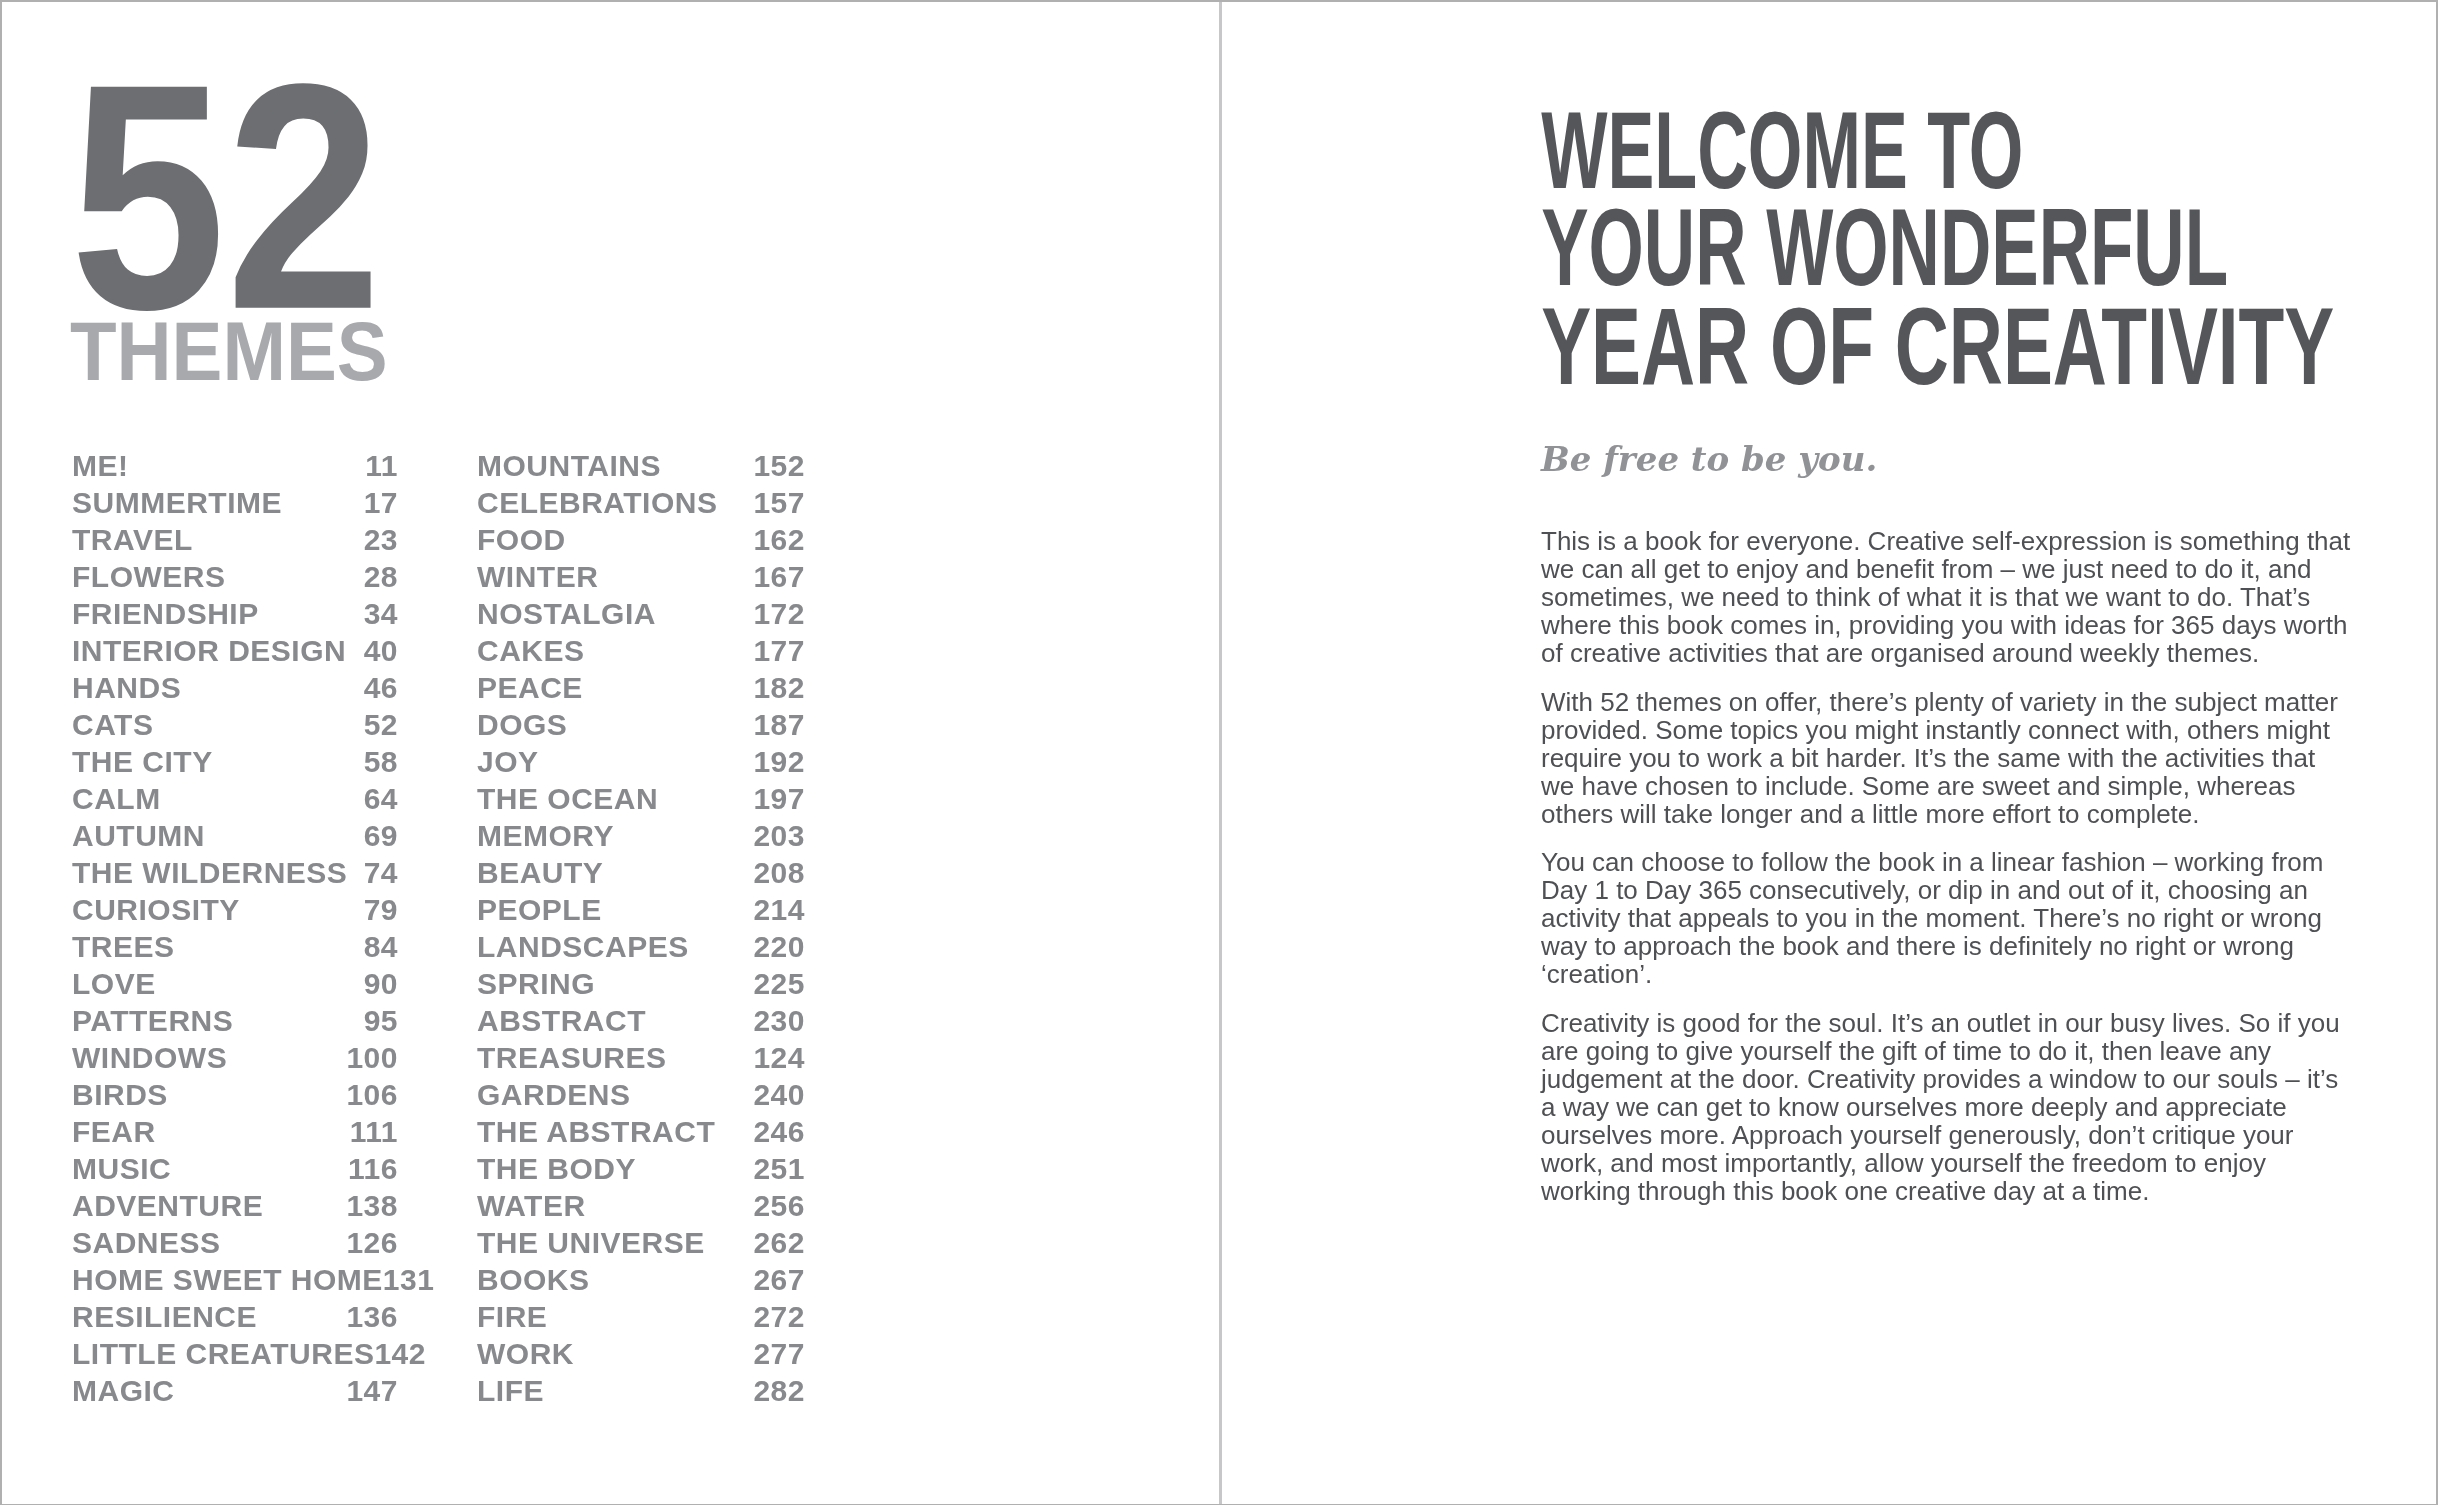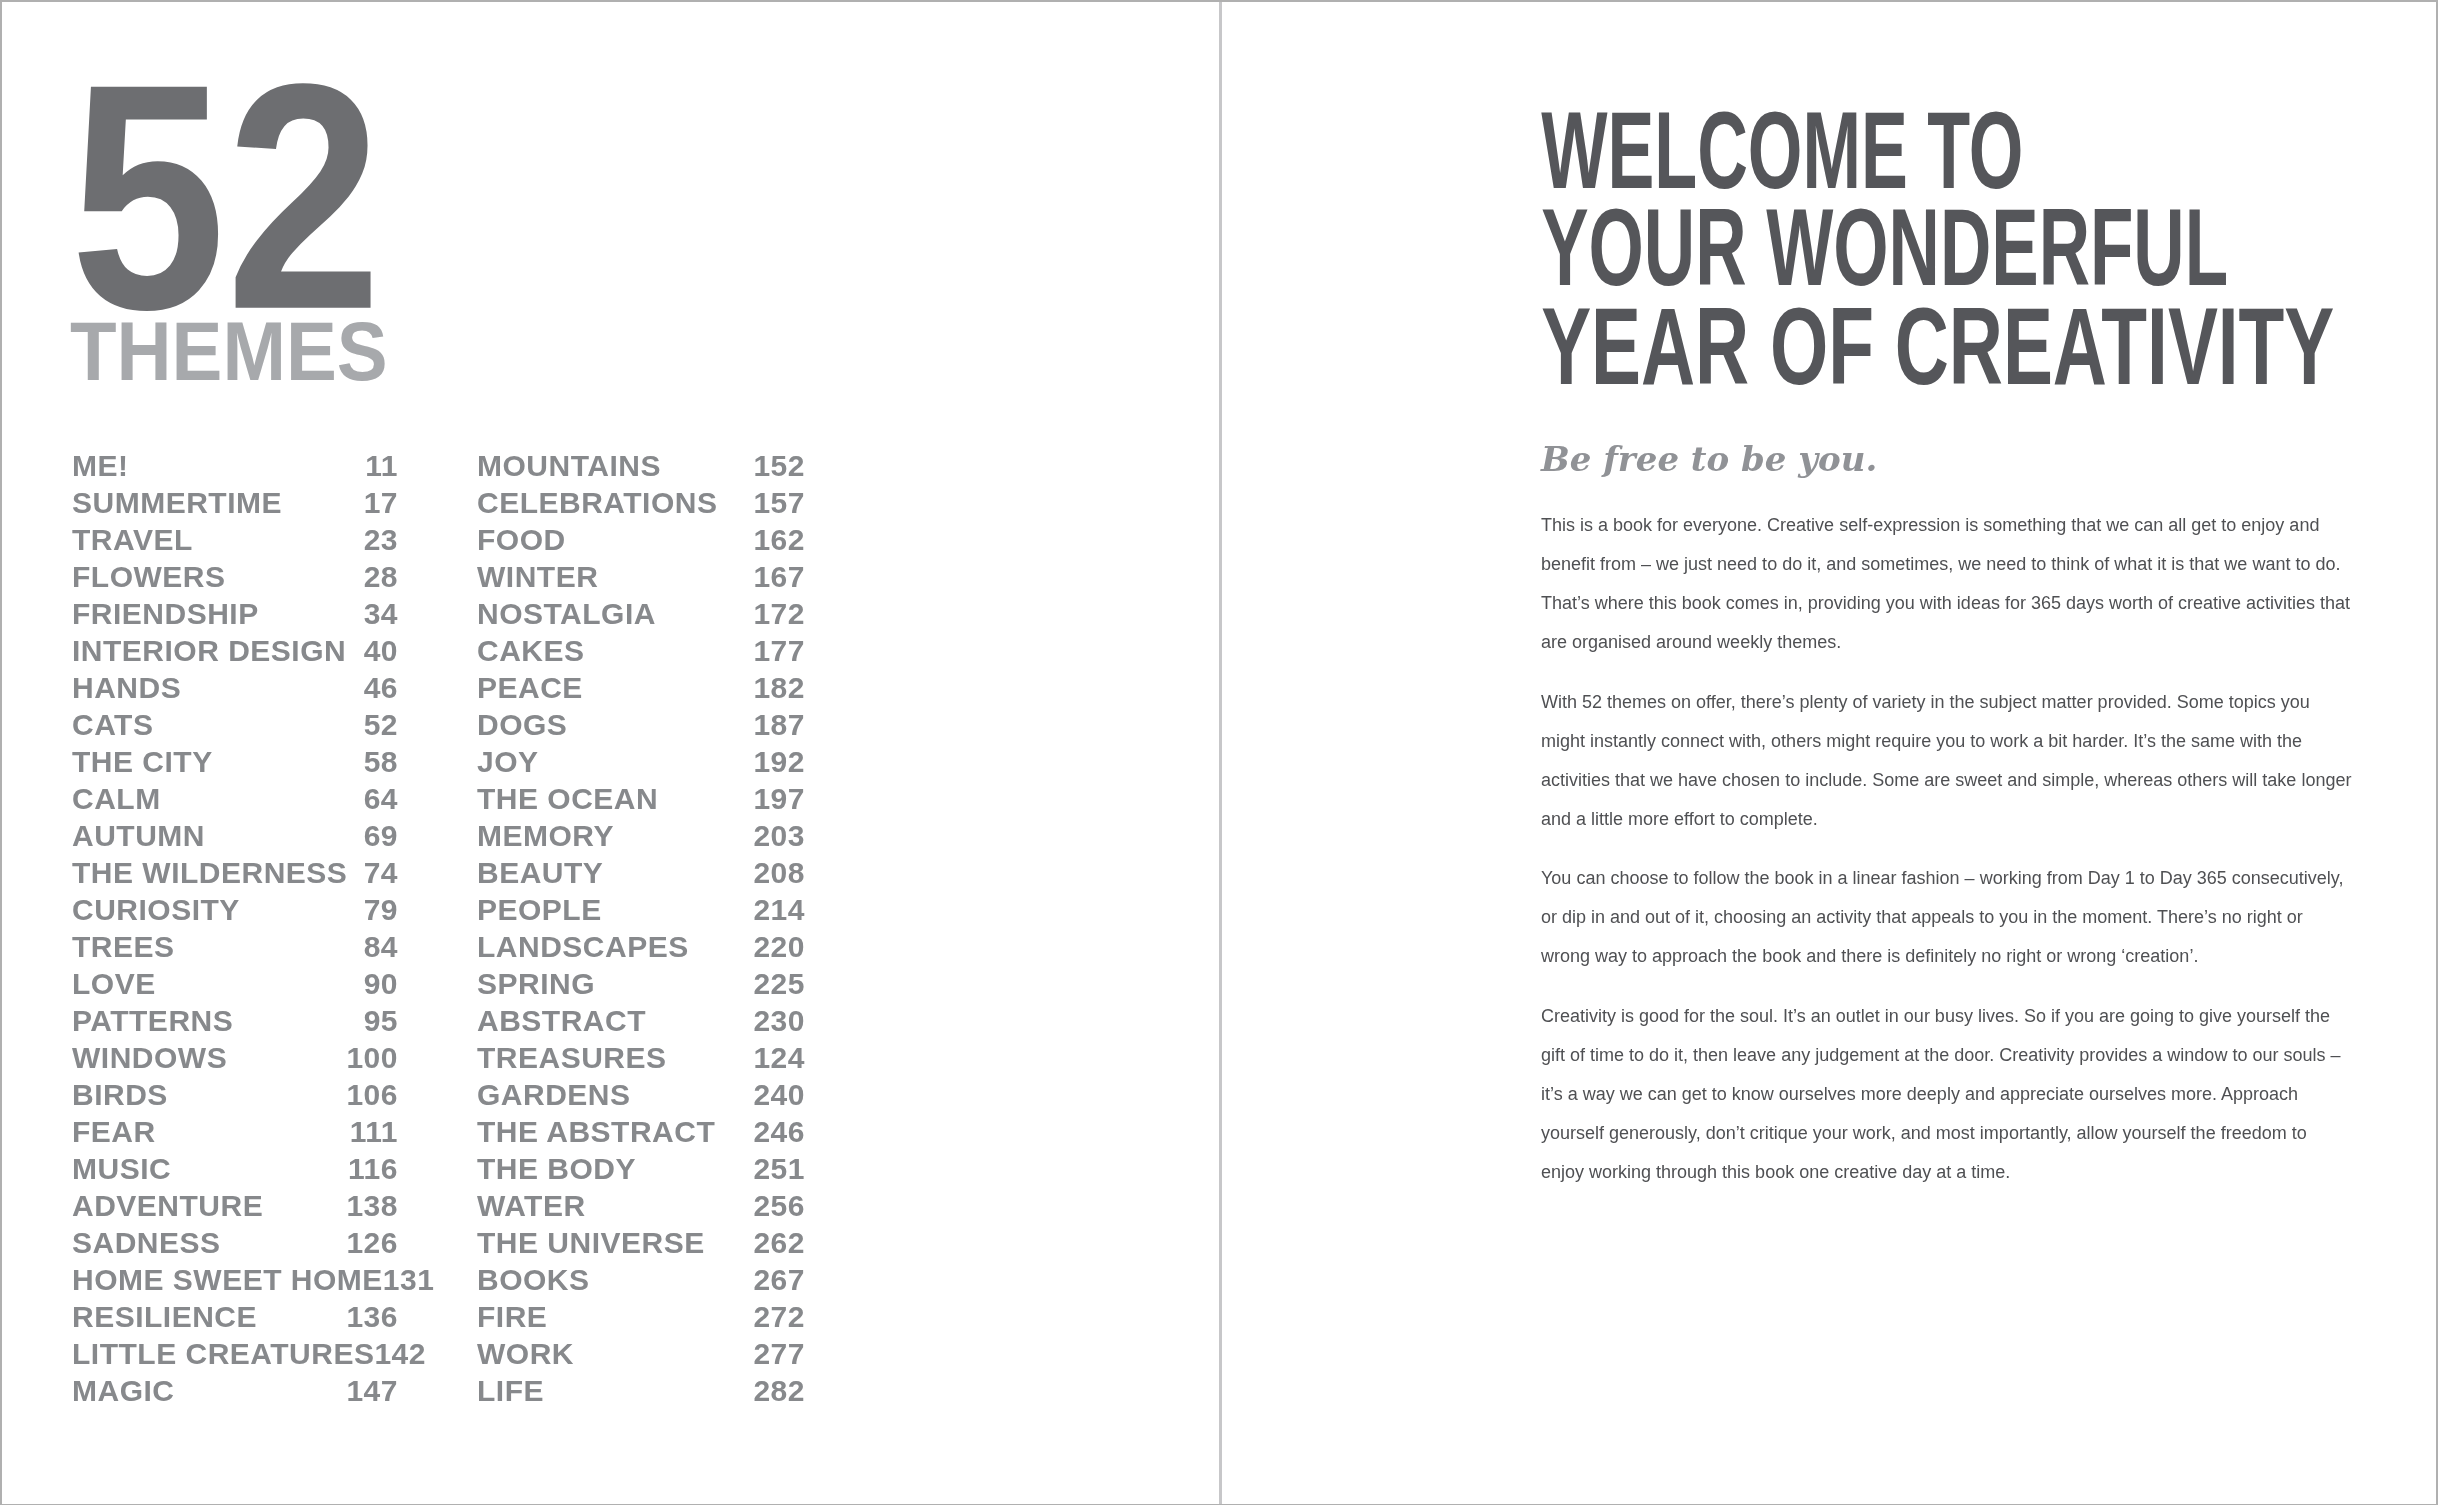--- a/index.html
+++ b/index.html
@@ -78,24 +78,24 @@
     font-family: "DejaVu Serif", serif;
     font-style: italic;
     font-weight: bold;
     font-size: 34px;
     color: #909296;
     white-space: nowrap;
   }
   .body-text {
     position: absolute;
     left: 1539px;
-    top: 504px;
+    top: 525px;
     width: 811px;
-    font-size: 18px;
-    line-height: 39px;
+    font-size: 26px;
+    line-height: 28px;
     color: #4f5053;
   }
   .para { margin: 0 0 20.5px 0; }
 </style>
 </head>
 <body>
 
 <div id="canvas">
 
   <div>

